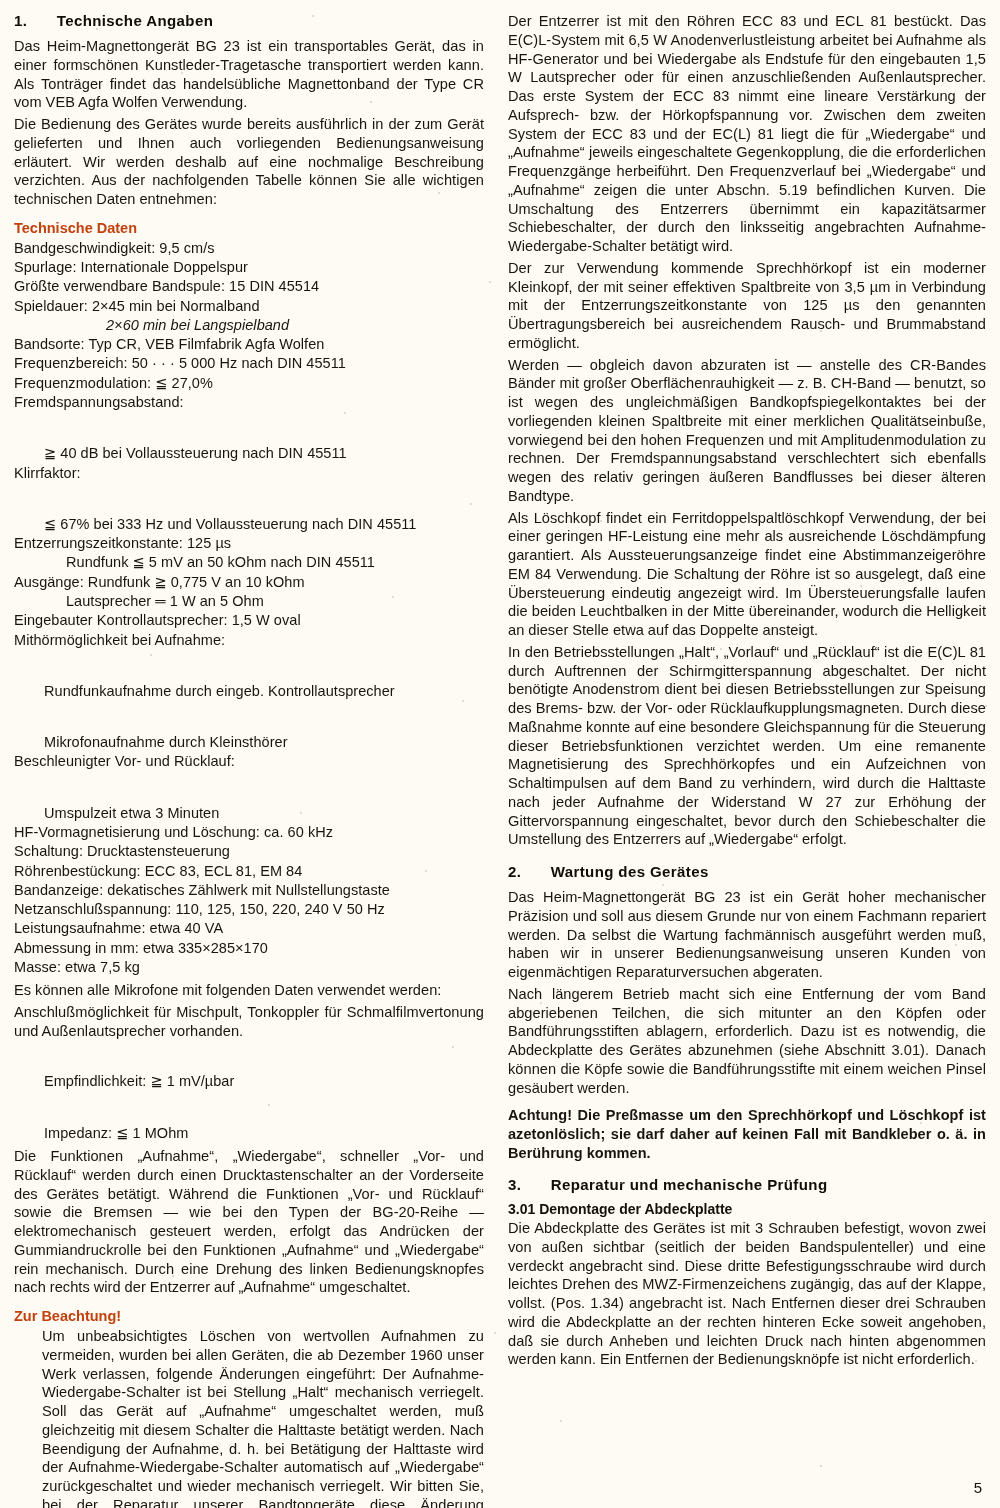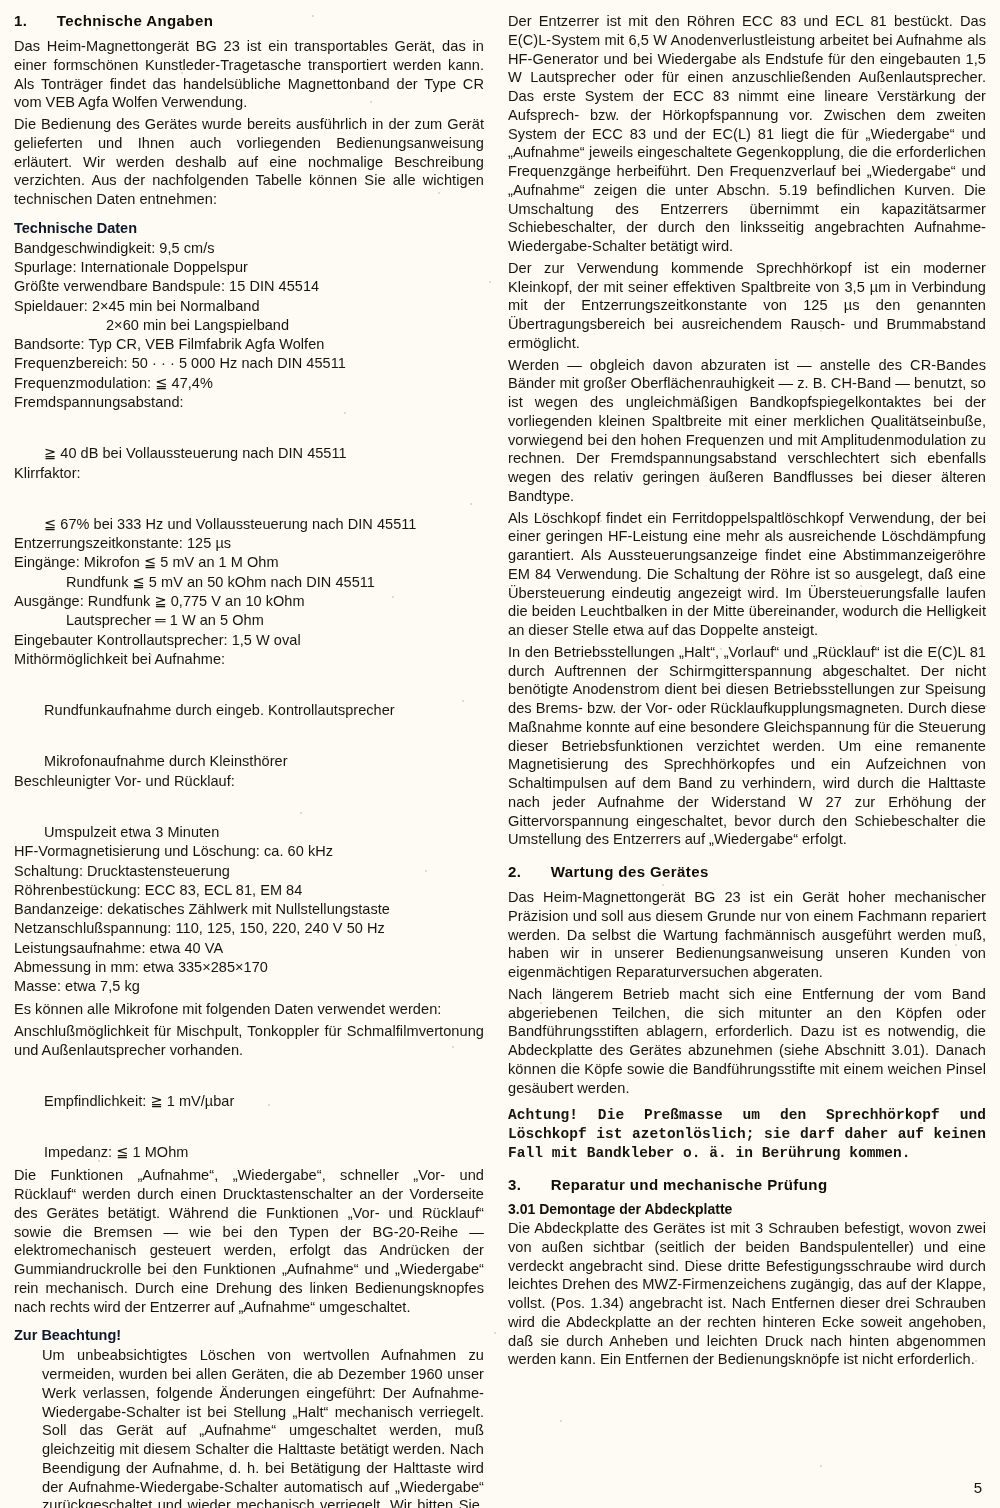--- a/index.html
+++ b/index.html
@@ -49,21 +49,21 @@
   .sec-head .num {
     width: 44px;
     flex: 0 0 44px;
   }
   .sec-head .ttl { flex: 1; }
 
   .sub-head {
     font-weight: bold;
     font-size: 14.5px;
     margin: 2px 0 3px 0;
-    color: #0f172a;
+    color: #c2410c;
   }
   .sub-head-sm {
     font-weight: bold;
     font-size: 14px;
     margin: 1px 0 2px 0;
     color: #150f0a;
   }
 
   
   p.body {
@@ -75,37 +75,36 @@
     word-spacing: -0.2px;
     letter-spacing: 0.05px;
   }
   p.bold-note {
     margin: 0 0 3px 0;
     font-size: 14.5px;
     line-height: 1.285;
     text-align: justify;
     font-weight: bold;
     letter-spacing: 0.05px;
-    font-family: Liberation Mono, monospace;
   }
 
   
   ul.specs {
     list-style: none;
     margin: 0 0 4px 0;
     padding: 0;
   }
   ul.specs li {
     font-size: 14.5px;
     line-height: 1.33;
     margin: 0;
     white-space: nowrap;
     letter-spacing: 0.05px;
   }
-  ul.specs li.ind1 { padding-left: 92px; }
+  ul.specs li.ind1 { padding-left: 92px; font-style: italic; }
   ul.specs li.ind2 { padding-left: 30px; margin-top: 32px; }
   ul.specs li.ind4 { padding-left: 52px; }
   .indent-para {
     padding-left: 28px;
     box-sizing: border-box;
   }
   .indent-para p.body { text-align: justify; }
 
   .gap-s { height: 6px; }
   .gap-m { height: 11px; }
@@ -153,27 +152,26 @@
       <div class="sub-head">Technische Daten</div>
 
       <ul class="specs">
         <li>Bandgeschwindigkeit: 9,5 cm/s</li>
         <li>Spurlage: Internationale Doppelspur</li>
         <li>Größte verwendbare Bandspule: 15 DIN 45514</li>
         <li>Spieldauer: 2×45 min bei Normalband</li>
         <li class="ind1">2×60 min bei Langspielband</li>
         <li>Bandsorte: Typ CR, VEB Filmfabrik Agfa Wolfen</li>
         <li>Frequenzbereich: 50 · · · 5 000 Hz nach DIN 45511</li>
-        <li>Frequenzmodulation: ≦ 47,4%</li>
+        <li>Frequenzmodulation: ≦ 27,0%</li>
         <li>Fremdspannungsabstand:</li>
         <li class="ind2">≧ 40 dB bei Vollaussteuerung nach DIN 45511</li>
         <li>Klirrfaktor:</li>
         <li class="ind2">≦ 67% bei 333 Hz und Vollaussteuerung nach DIN 45511</li>
         <li>Entzerrungszeitkonstante: 125 µs</li>
-        <li>Eingänge: Mikrofon ≦ 5 mV an 1 M Ohm</li>
         <li class="ind4">Rundfunk ≦ 5 mV an 50 kOhm nach DIN 45511</li>
         <li>Ausgänge: Rundfunk ≧ 0,775 V an 10 kOhm</li>
         <li class="ind4">Lautsprecher ═ 1 W an 5 Ohm</li>
         <li>Eingebauter Kontrollautsprecher: 1,5 W oval</li>
         <li>Mithörmöglichkeit bei Aufnahme:</li>
         <li class="ind2">Rundfunkaufnahme durch eingeb. Kontrollautsprecher</li>
         <li class="ind2">Mikrofonaufnahme durch Kleinsthörer</li>
         <li>Beschleunigter Vor- und Rücklauf:</li>
         <li class="ind2">Umspulzeit etwa 3 Minuten</li>
         <li>HF-Vormagnetisierung und Löschung: ca. 60 kHz</li>

